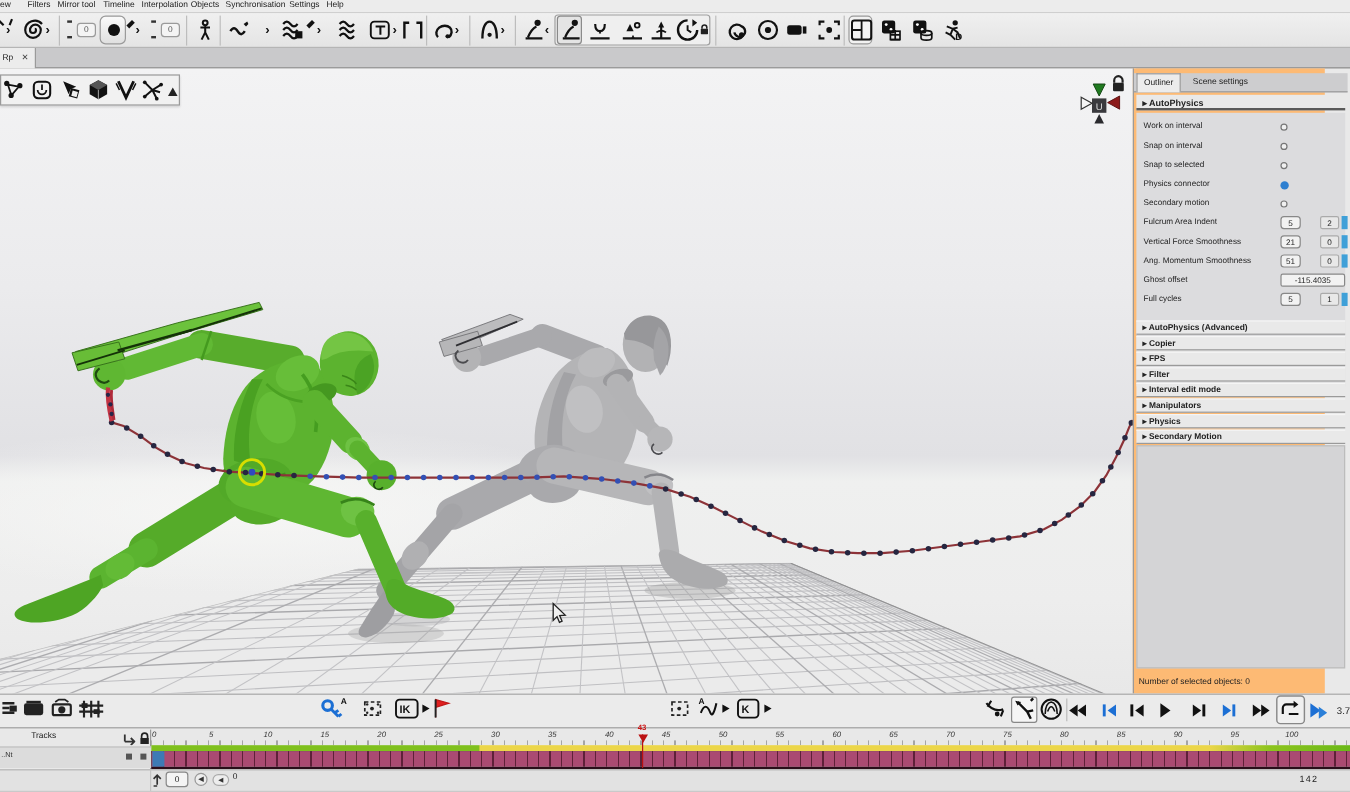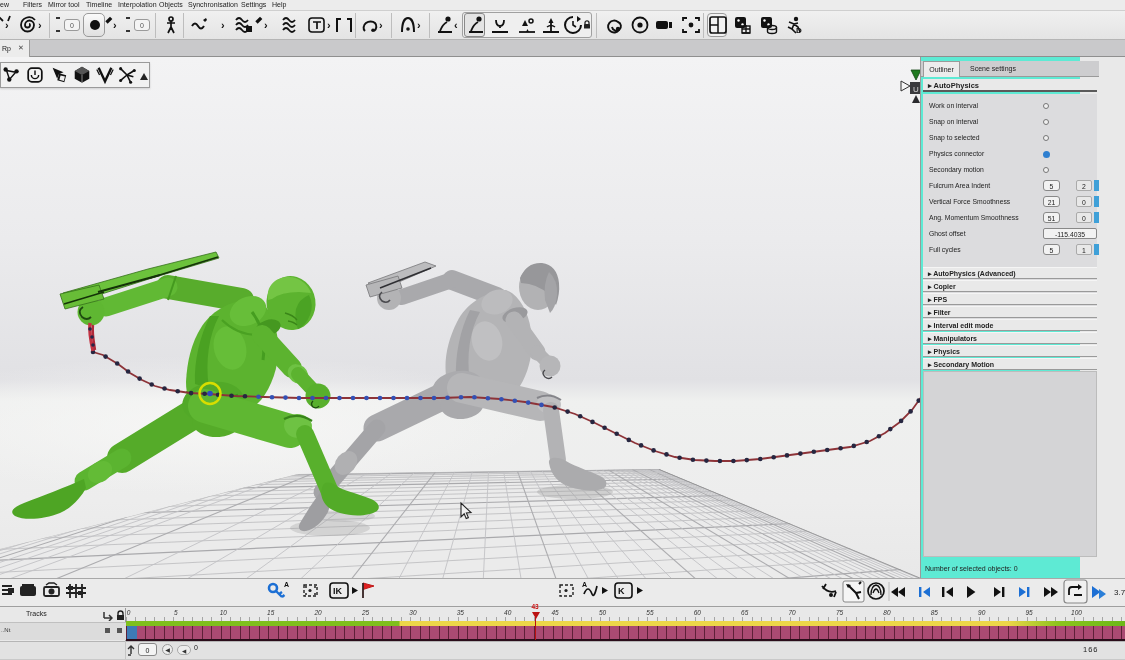--- a/index.html
+++ b/index.html
@@ -452,21 +452,21 @@
     </svg>
     <svg style="position:absolute;left:117px;top:65px" width="20" height="20" viewBox="0 0 22 22">
       <path d="M11,11 L4,4 M11,11 L19,6 M11,11 L4,17 M11,11 L15,19 M11,11 L18,13" stroke="#111" stroke-width="1.8"></path>
       <circle cx="4" cy="4" r="1.7" fill="#111"></circle>
       <circle cx="19" cy="6" r="1.7" fill="#111"></circle>
       <circle cx="4" cy="17" r="1.7" fill="#111"></circle>
       <circle cx="15" cy="19" r="1.7" fill="#111"></circle>
     </svg>
     <div style="position:absolute;left:140px;top:73px;width:0;height:0;border-left:4px solid transparent;border-right:4px solid transparent;border-bottom:7px solid #222"></div>
 
-<div style="position:absolute;left:920px;top:57px;width:160px;height:521px;background:#5eead4;border-left:1px solid #9a9a9a">
+<div style="position:absolute;left:944px;top:57px;width:160px;height:521px;background:#fdba74;border-left:1px solid #9a9a9a">
       <div style="position:absolute;left:0;top:4px;width:178px;height:16px;background:#cdcdcf;border-bottom:1px solid #9a9a9a"></div>
       <div style="position:absolute;left:2px;top:4px;width:37px;height:16px;background:#ececec;border:1px solid #9a9a9a;border-bottom:none;font-size:7px;color:#222;text-align:center;line-height:15px">Outliner</div>
       <div style="position:absolute;left:41px;top:4px;width:62px;height:16px;font-size:7px;color:#222;text-align:center;line-height:15px">Scene settings</div>
       <div style="position:absolute;left:2px;top:22px;width:174px;height:13px;background:#e9e9e9;border-bottom:2px solid #5a5a5a;font-size:7.5px;font-weight:bold;color:#222;line-height:13px"><span style="margin-left:5px">▸ AutoPhysics</span></div>
       <div style="position:absolute;left:2px;top:37px;width:174px;height:228px;background:#dcdcde"></div>
       <div style="position:absolute;left:8px;top:45px;font-size:6.8px;color:#222;white-space:nowrap">Work on interval</div>
       <div style="position:absolute;left:122px;top:46px;width:6px;height:6px;border:1px solid #777;border-radius:50%;background:#f0f0f0"></div>
       <div style="position:absolute;left:8px;top:61px;font-size:6.8px;color:#222;white-space:nowrap">Snap on interval</div>
       <div style="position:absolute;left:122px;top:62px;width:6px;height:6px;border:1px solid #777;border-radius:50%;background:#f0f0f0"></div>
       <div style="position:absolute;left:8px;top:77px;font-size:6.8px;color:#222;white-space:nowrap">Snap to selected</div>
@@ -614,15 +614,15 @@
     <div style="position:absolute;left:535.1px;top:612px;width:1.4px;height:28px;background:#bb1111"></div>
     <div style="position:absolute;left:531.6px;top:612px;width:0;height:0;border-left:4.5px solid transparent;border-right:4.5px solid transparent;border-top:7px solid #bb1111"></div>
     <div style="position:absolute;left:0;top:641px;width:1125px;height:19px;background:#e2e2e2;border-top:1px solid #b5b5b5"></div>
     <svg style="position:absolute;left:125px;top:643px" width="12" height="14" viewBox="0 0 12 14">
       <path d="M6,11 V3 M3,6 l3,-3 3,3 M3,12 h3" stroke="#333" stroke-width="1.4" fill="none"></path>
     </svg>
     <div style="position:absolute;left:138px;top:643px;width:19px;height:13px;border:1.5px solid #888;border-radius:3px;background:#f4f4f4;font-size:7px;color:#222;text-align:center;line-height:13px">0</div>
     <div style="position:absolute;left:162px;top:644px;width:11px;height:11px;border:1px solid #999;border-radius:50%;background:#ededed;font-size:6px;color:#333;text-align:center;line-height:11px">◀</div>
     <div style="position:absolute;left:177px;top:645px;width:14px;height:10px;border:1px solid #aaa;border-radius:5px;background:#ededed;font-size:5.5px;color:#333;text-align:center;line-height:10px">◀</div>
     <div style="position:absolute;left:194px;top:644px;font-size:7px;color:#222">0</div>
-    <div style="position:absolute;left:1083px;top:645px;font-size:7.5px;color:#222;letter-spacing:1px">166</div>
+    <div style="position:absolute;left:1083px;top:645px;font-size:7.5px;color:#222;letter-spacing:1px">142</div>
     <div style="position:absolute;left:125px;top:641px;width:1px;height:19px;background:#c5c5c5"></div>
     <div style="position:absolute;left:0;top:658.5px;width:1125px;height:1.5px;background:#c9c9c9"></div>
 </div>
 </body></html>

